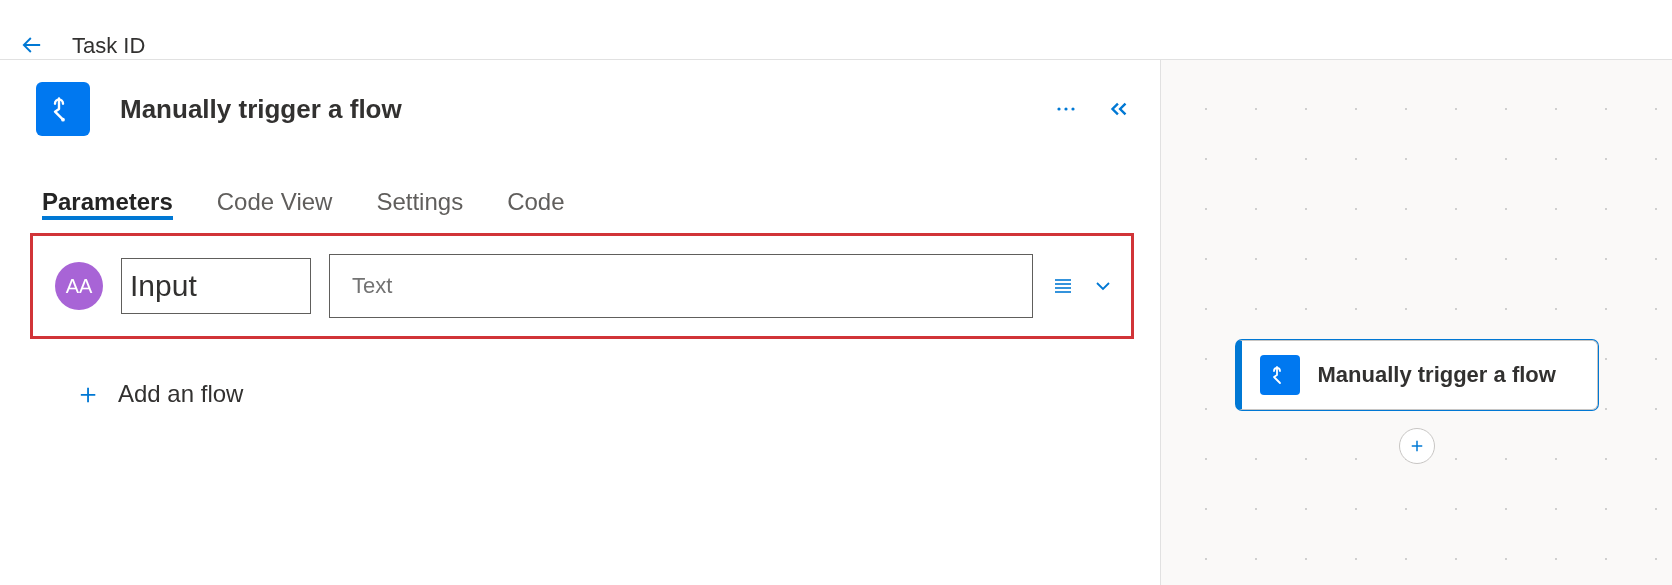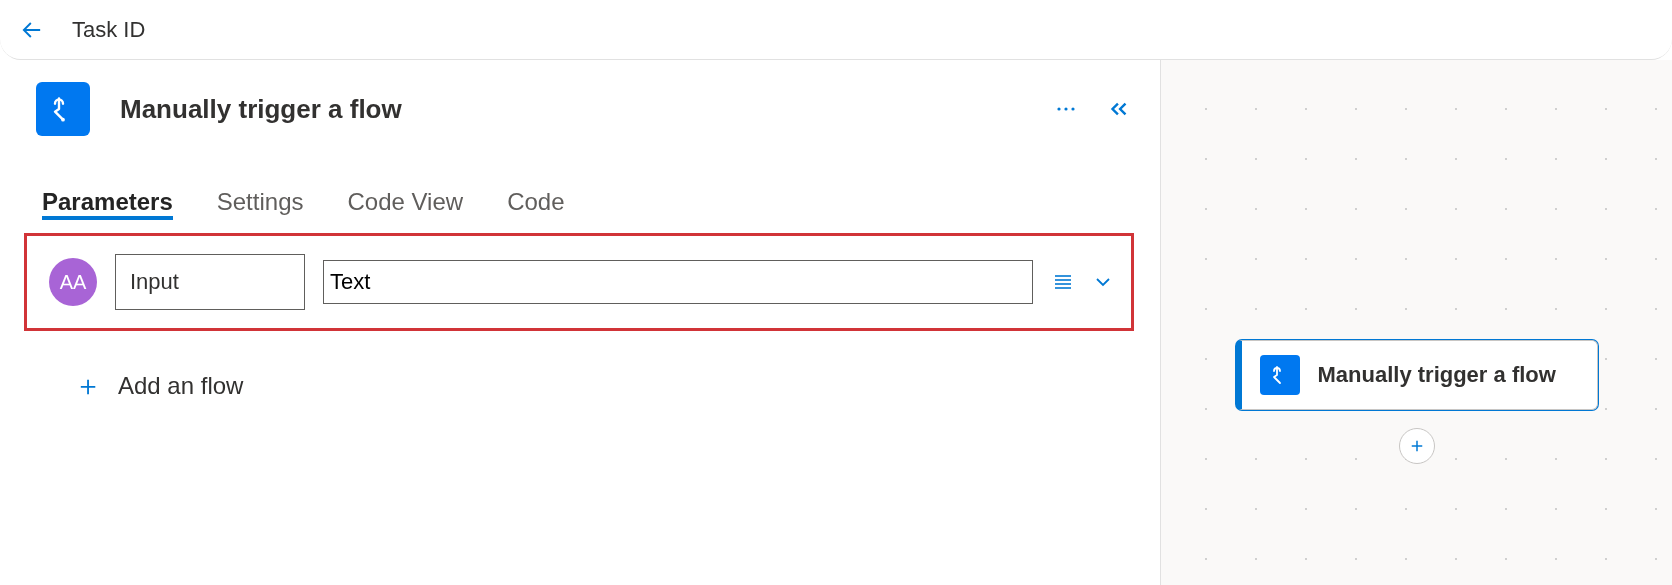--- a/index.html
+++ b/index.html
@@ -7,25 +7,24 @@
       font-family: "Segoe UI", -apple-system, BlinkMacSystemFont, sans-serif;
       background: #fff;
       width: 1672px;
       height: 585px;
       overflow: hidden;
       color: #323130;
     }
     .topbar {
       height: 60px;
       display: flex;
-      align-items: center;
-      padding: 16px 18px;
+      align-items: flex-end;
+      padding: 0 18px;
       border-bottom: 1px solid #e1e1e1;
       gap: 26px;
-      border-radius: 21px;
     }
     .back-arrow {
       color: #0078d4;
       display: flex;
       align-items: center;
       cursor: pointer;
     }
     .topbar-title {
       font-size: 22px;
       color: #323130;
@@ -97,21 +96,21 @@
       cursor: pointer;
       border-bottom: 4px solid transparent;
     }
     .tab.active {
       color: #242424;
       font-weight: 600;
       border-bottom: 4px solid #0078d4;
     }
     .highlight-box {
       border: 3px solid #d13438;
-      margin: 13px 26px 0 24px;
+      margin: 13px 26px 0 30px;
       padding: 18px 16px 18px 22px;
       display: flex;
       align-items: center;
       gap: 18px;
     }
     .input-type-badge {
       width: 48px;
       height: 48px;
       border-radius: 50%;
       background: #a864d6;
@@ -120,34 +119,34 @@
       align-items: center;
       justify-content: center;
       font-size: 20px;
       font-weight: 400;
       flex-shrink: 0;
     }
     .input-name-field {
       width: 190px;
       height: 56px;
       border: 1px solid #605e5c;
-      font-size: 22px;
-      padding: 0 14px;
+      font-size: 30px;
+      padding: 0 8px;
       font-family: inherit;
       color: #323130;
       background: #fff;
     }
     .input-text-field {
       flex: 1;
-      height: 44px;
+      height: 64px;
       border: 1px solid #605e5c;
       font-size: 22px;
-      padding: 0 6px;
+      padding: 0 22px;
       font-family: inherit;
-      color: #000000;
+      color: #737373;
       background: #fff;
     }
     .input-actions {
       display: flex;
       align-items: center;
       gap: 16px;
       color: #0078d4;
     }
     .icon-btn {
       cursor: pointer;
@@ -246,22 +245,22 @@
         <div class="collapse-btn">
           <svg width="26" height="26" viewBox="0 0 24 24" fill="none" stroke="currentColor" stroke-width="2.2">
             <path d="M11 7l-5 5 5 5M18 7l-5 5 5 5"></path>
           </svg>
         </div>
       </div>
     </div>
 
     <div class="tabs">
       <div class="tab active">Parameters</div>
+      <div class="tab">Code View</div>
       <div class="tab">Settings</div>
-      <div class="tab">Code View</div>
       <div class="tab">Code</div>
     </div>
 
     <div class="highlight-box">
       <div class="input-type-badge">AA</div>
       <input class="input-name-field" value="Input" style="">
       <input class="input-text-field" value="Text" style="">
       <div class="input-actions">
         <div class="icon-btn">
           <svg width="24" height="24" viewBox="0 0 24 24" fill="none" stroke="currentColor" stroke-width="1.6">

